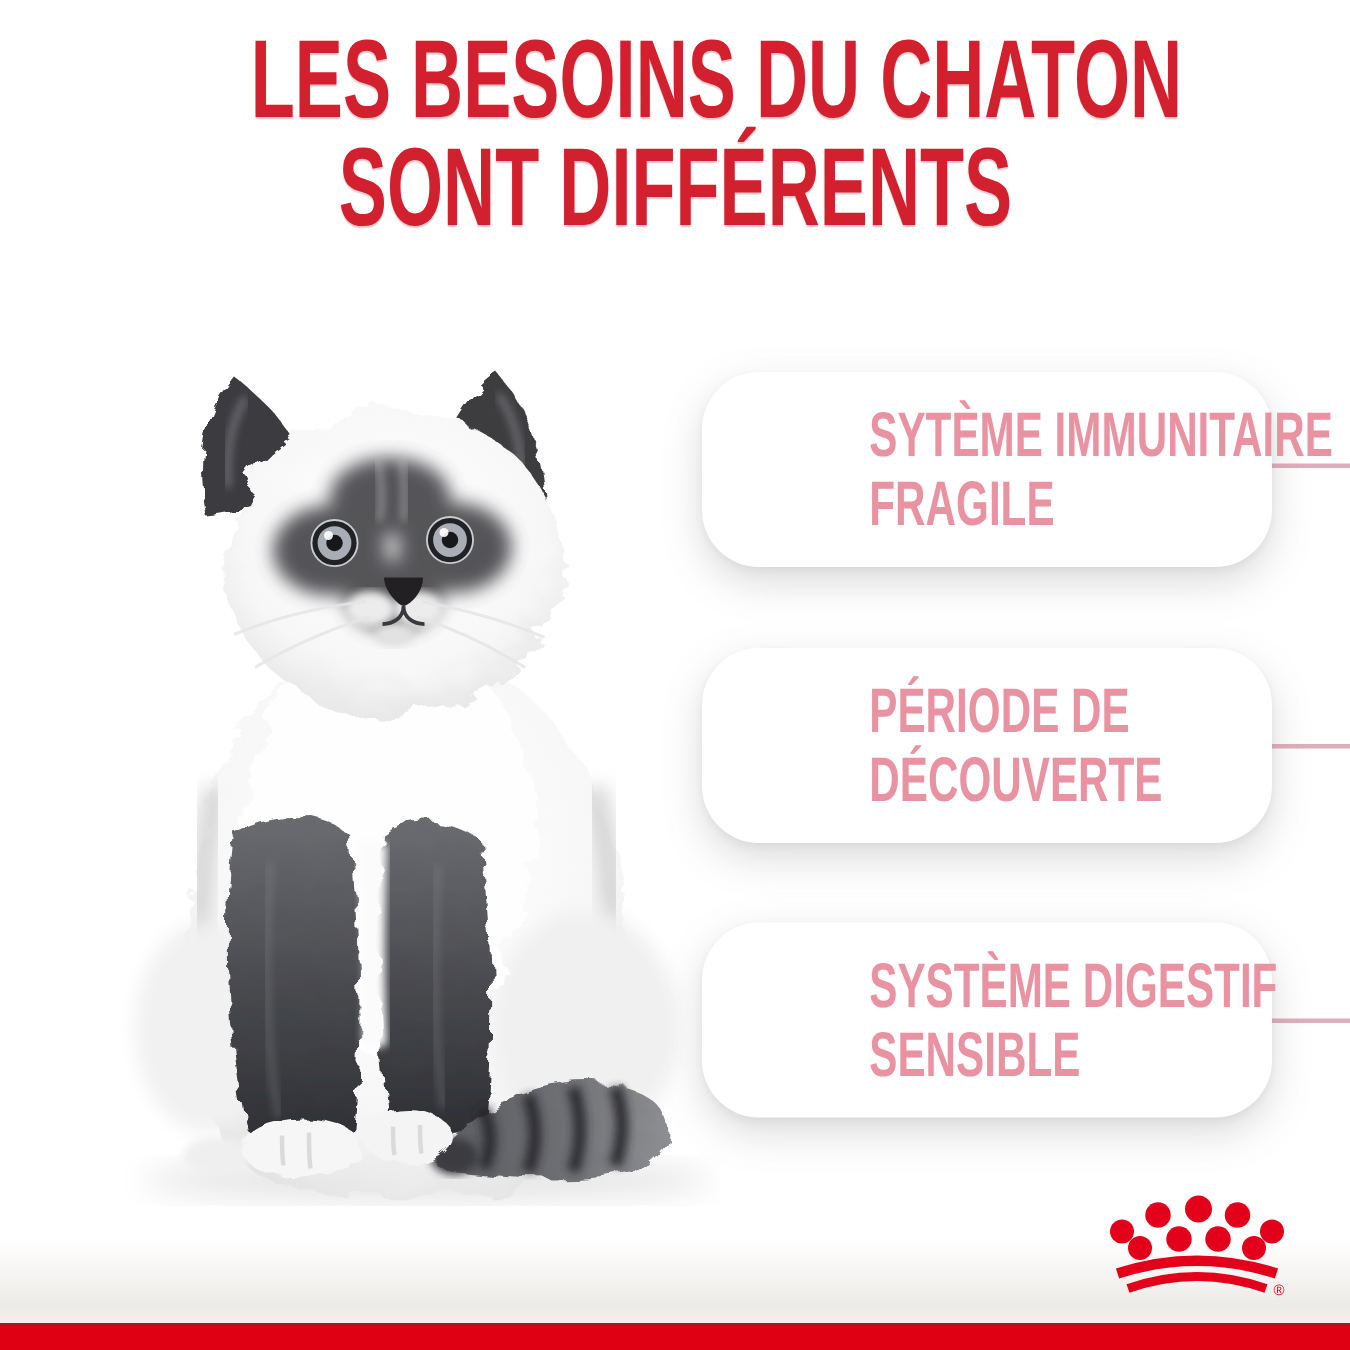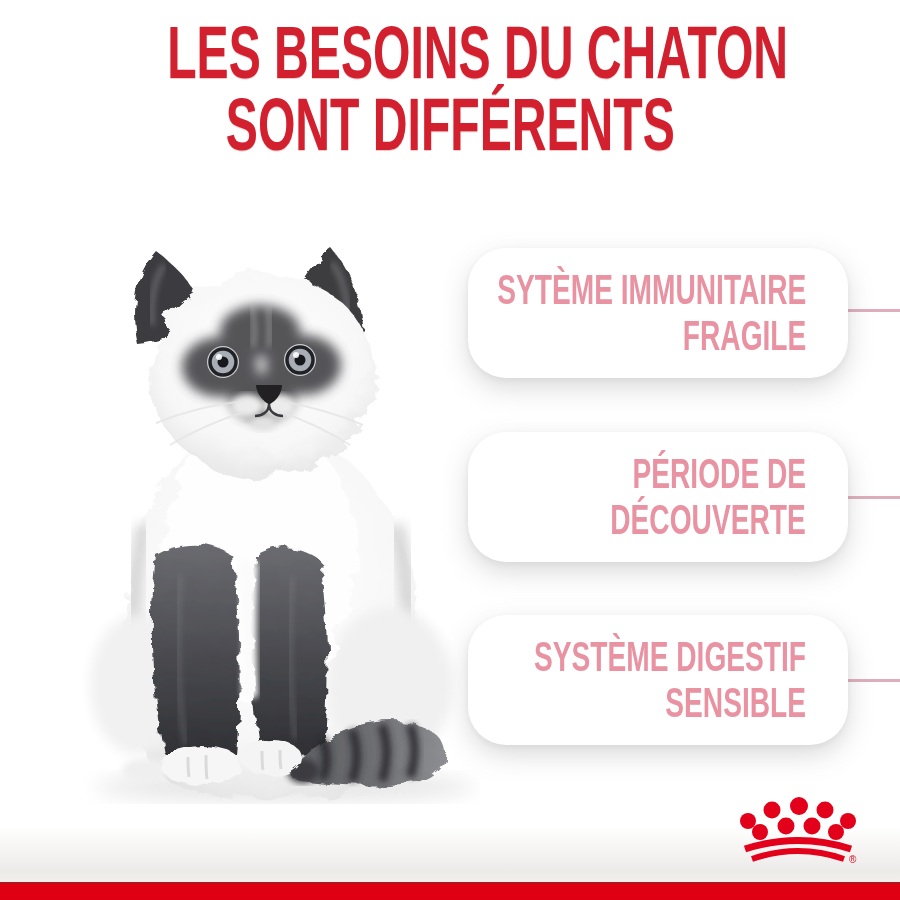--- a/index.html
+++ b/index.html
@@ -9,21 +9,21 @@
   }
   
   .title-wrap{position:absolute;top:17px;left:0;width:900px;text-align:center;}
   .title-line{height:72px;line-height:72px;font-size:74px;font-weight:bold;color:#d2202e;
     text-shadow:0 1px 1px rgba(180,30,40,0.25);}
   .title-line > span{display:inline-block;transform:scaleX(0.65);transform-origin:50% 50%;white-space:nowrap;}
   
   .need-card{
     position:absolute;left:468px;width:380px;height:130px;background:#ffffff;
     border-radius:38px;box-shadow:0 10px 26px rgba(110,110,110,0.25), 0 2px 6px rgba(0,0,0,0.05);
-    display:flex;flex-direction:column;justify-content:center;align-items:flex-end;
+    display:flex;flex-direction:column;justify-content:center;
     padding-right:42px;box-sizing:border-box;z-index:2;
   }
   .need-card.c1{top:248px;}
   .need-card.c2{top:432px;}
   .need-card.c3{top:615px;}
   .need-line{
     font-size:42px;font-weight:bold;line-height:46px;color:#e892a2;white-space:nowrap;
     transform:scaleX(0.67);transform-origin:100% 50%;
   }
   .connector{position:absolute;left:846px;width:54px;height:3px;background:#dfaebc;z-index:1;}

